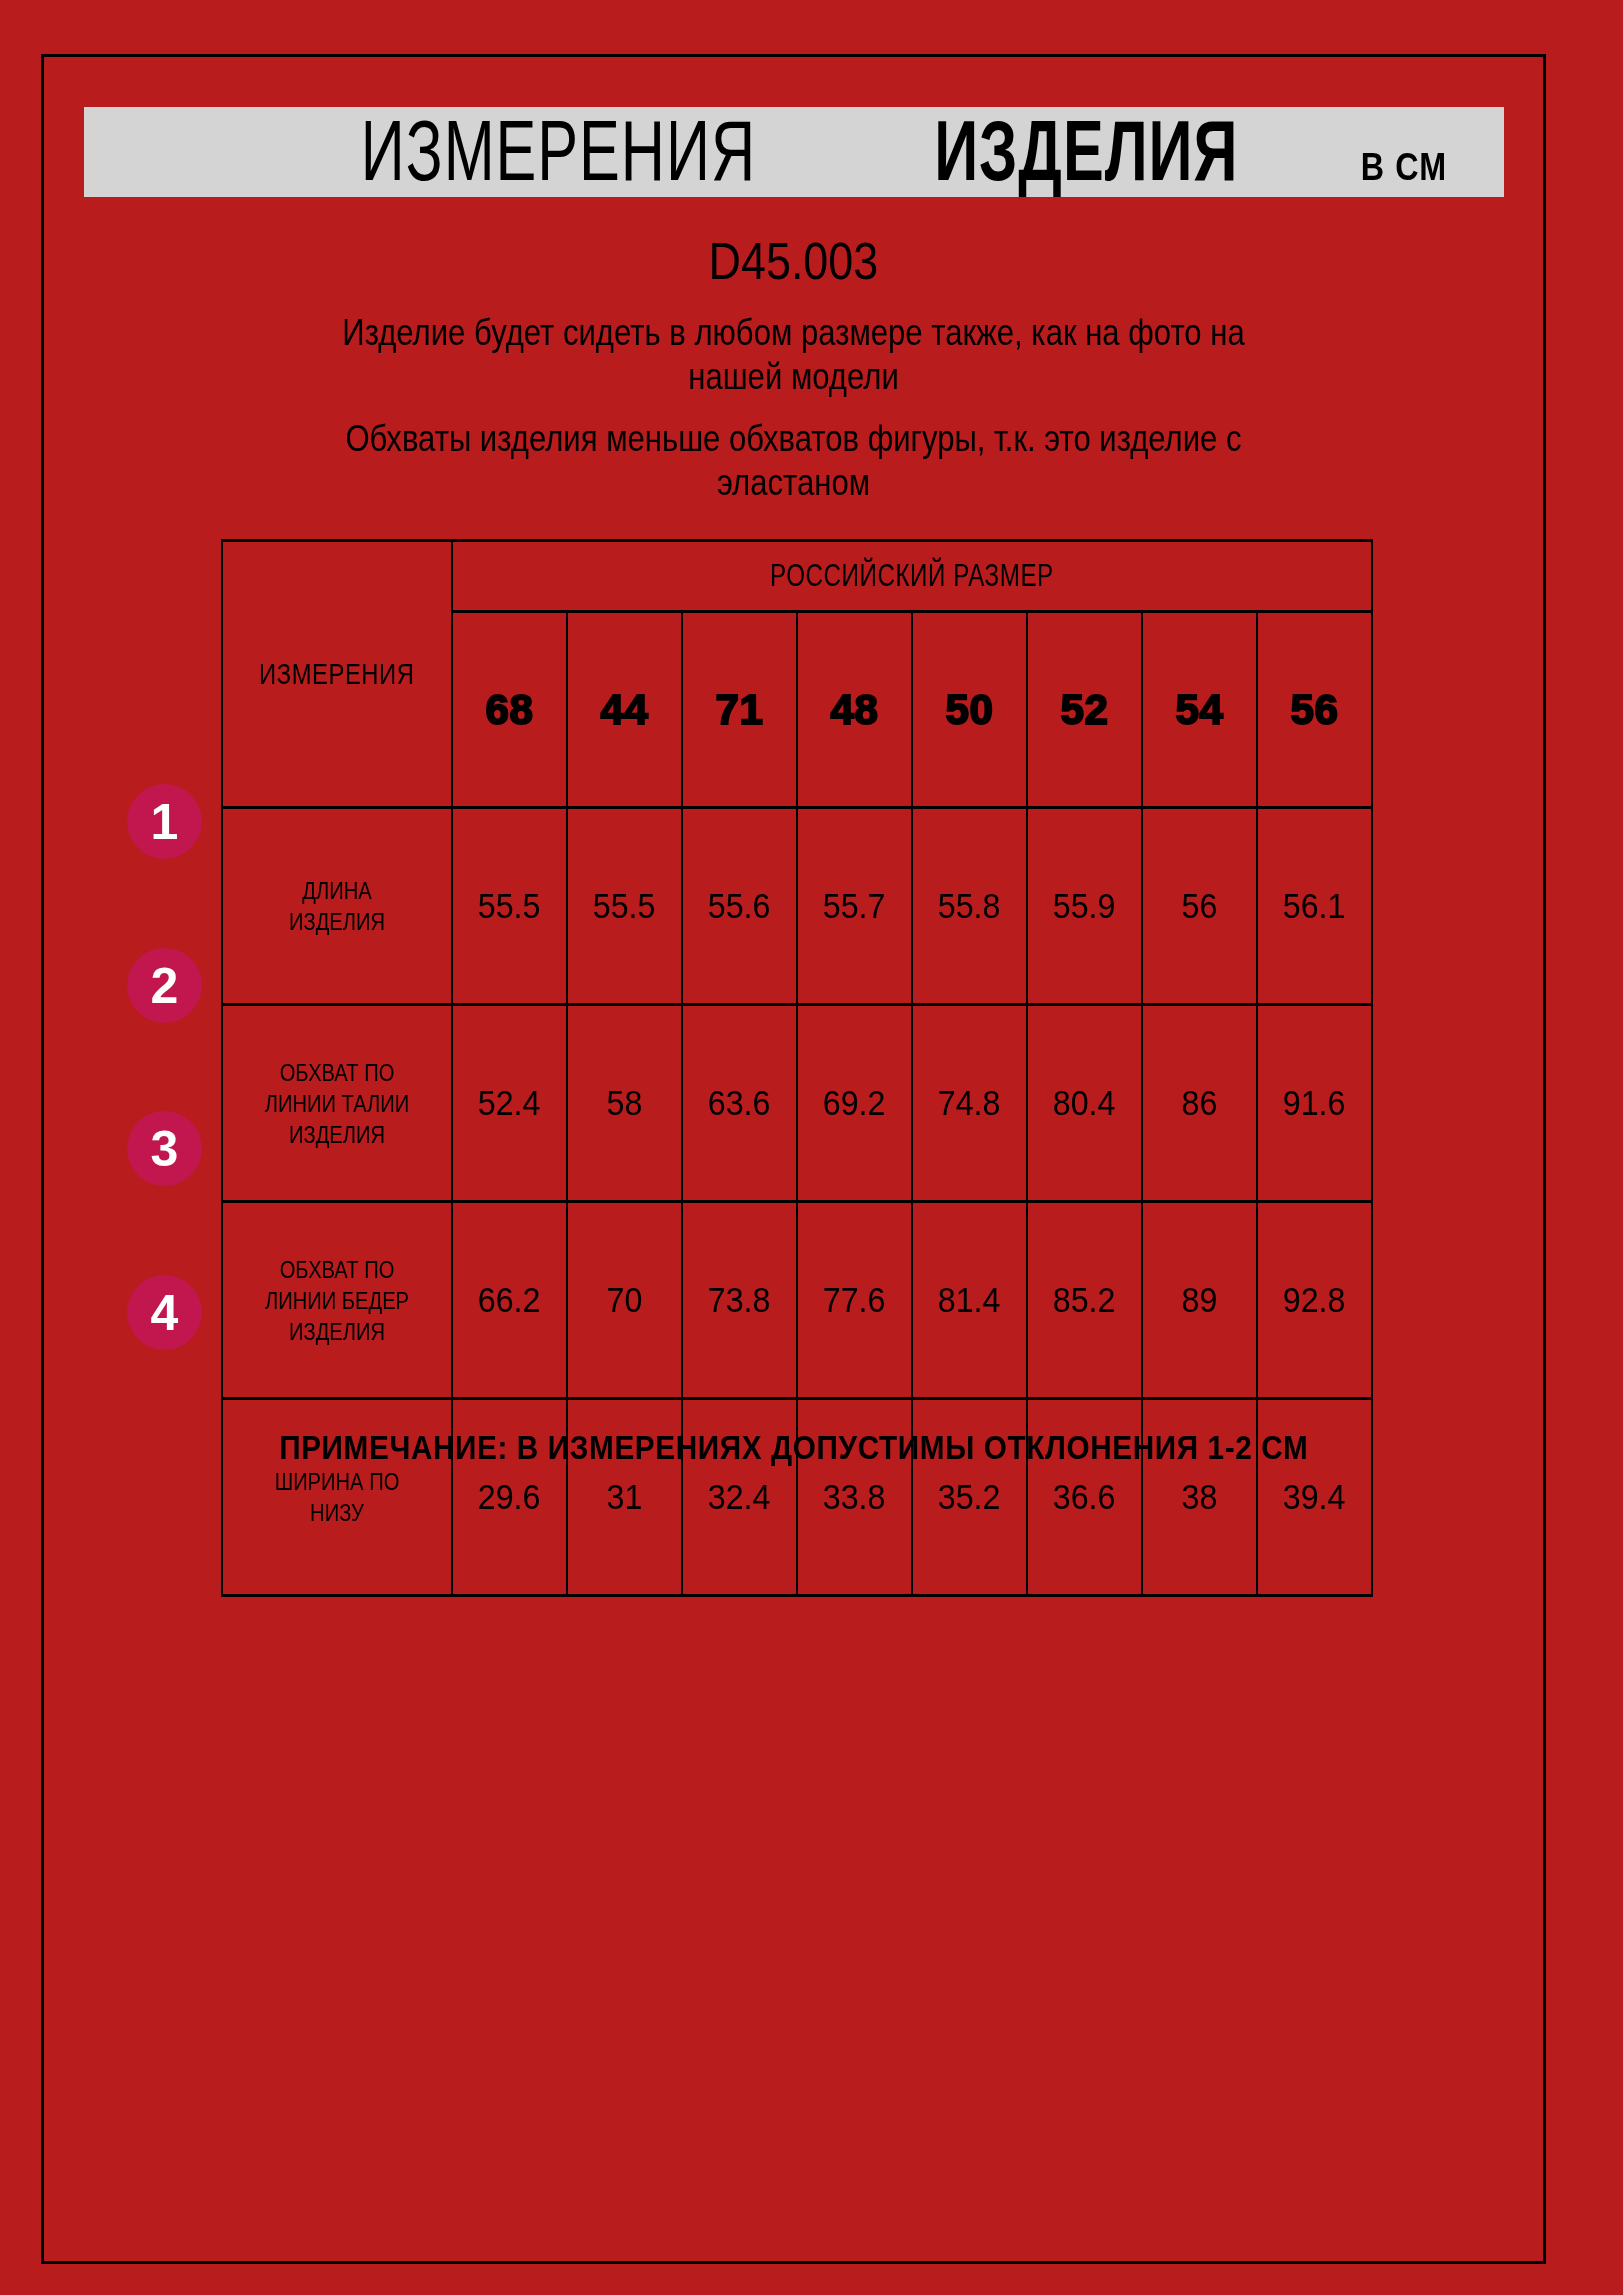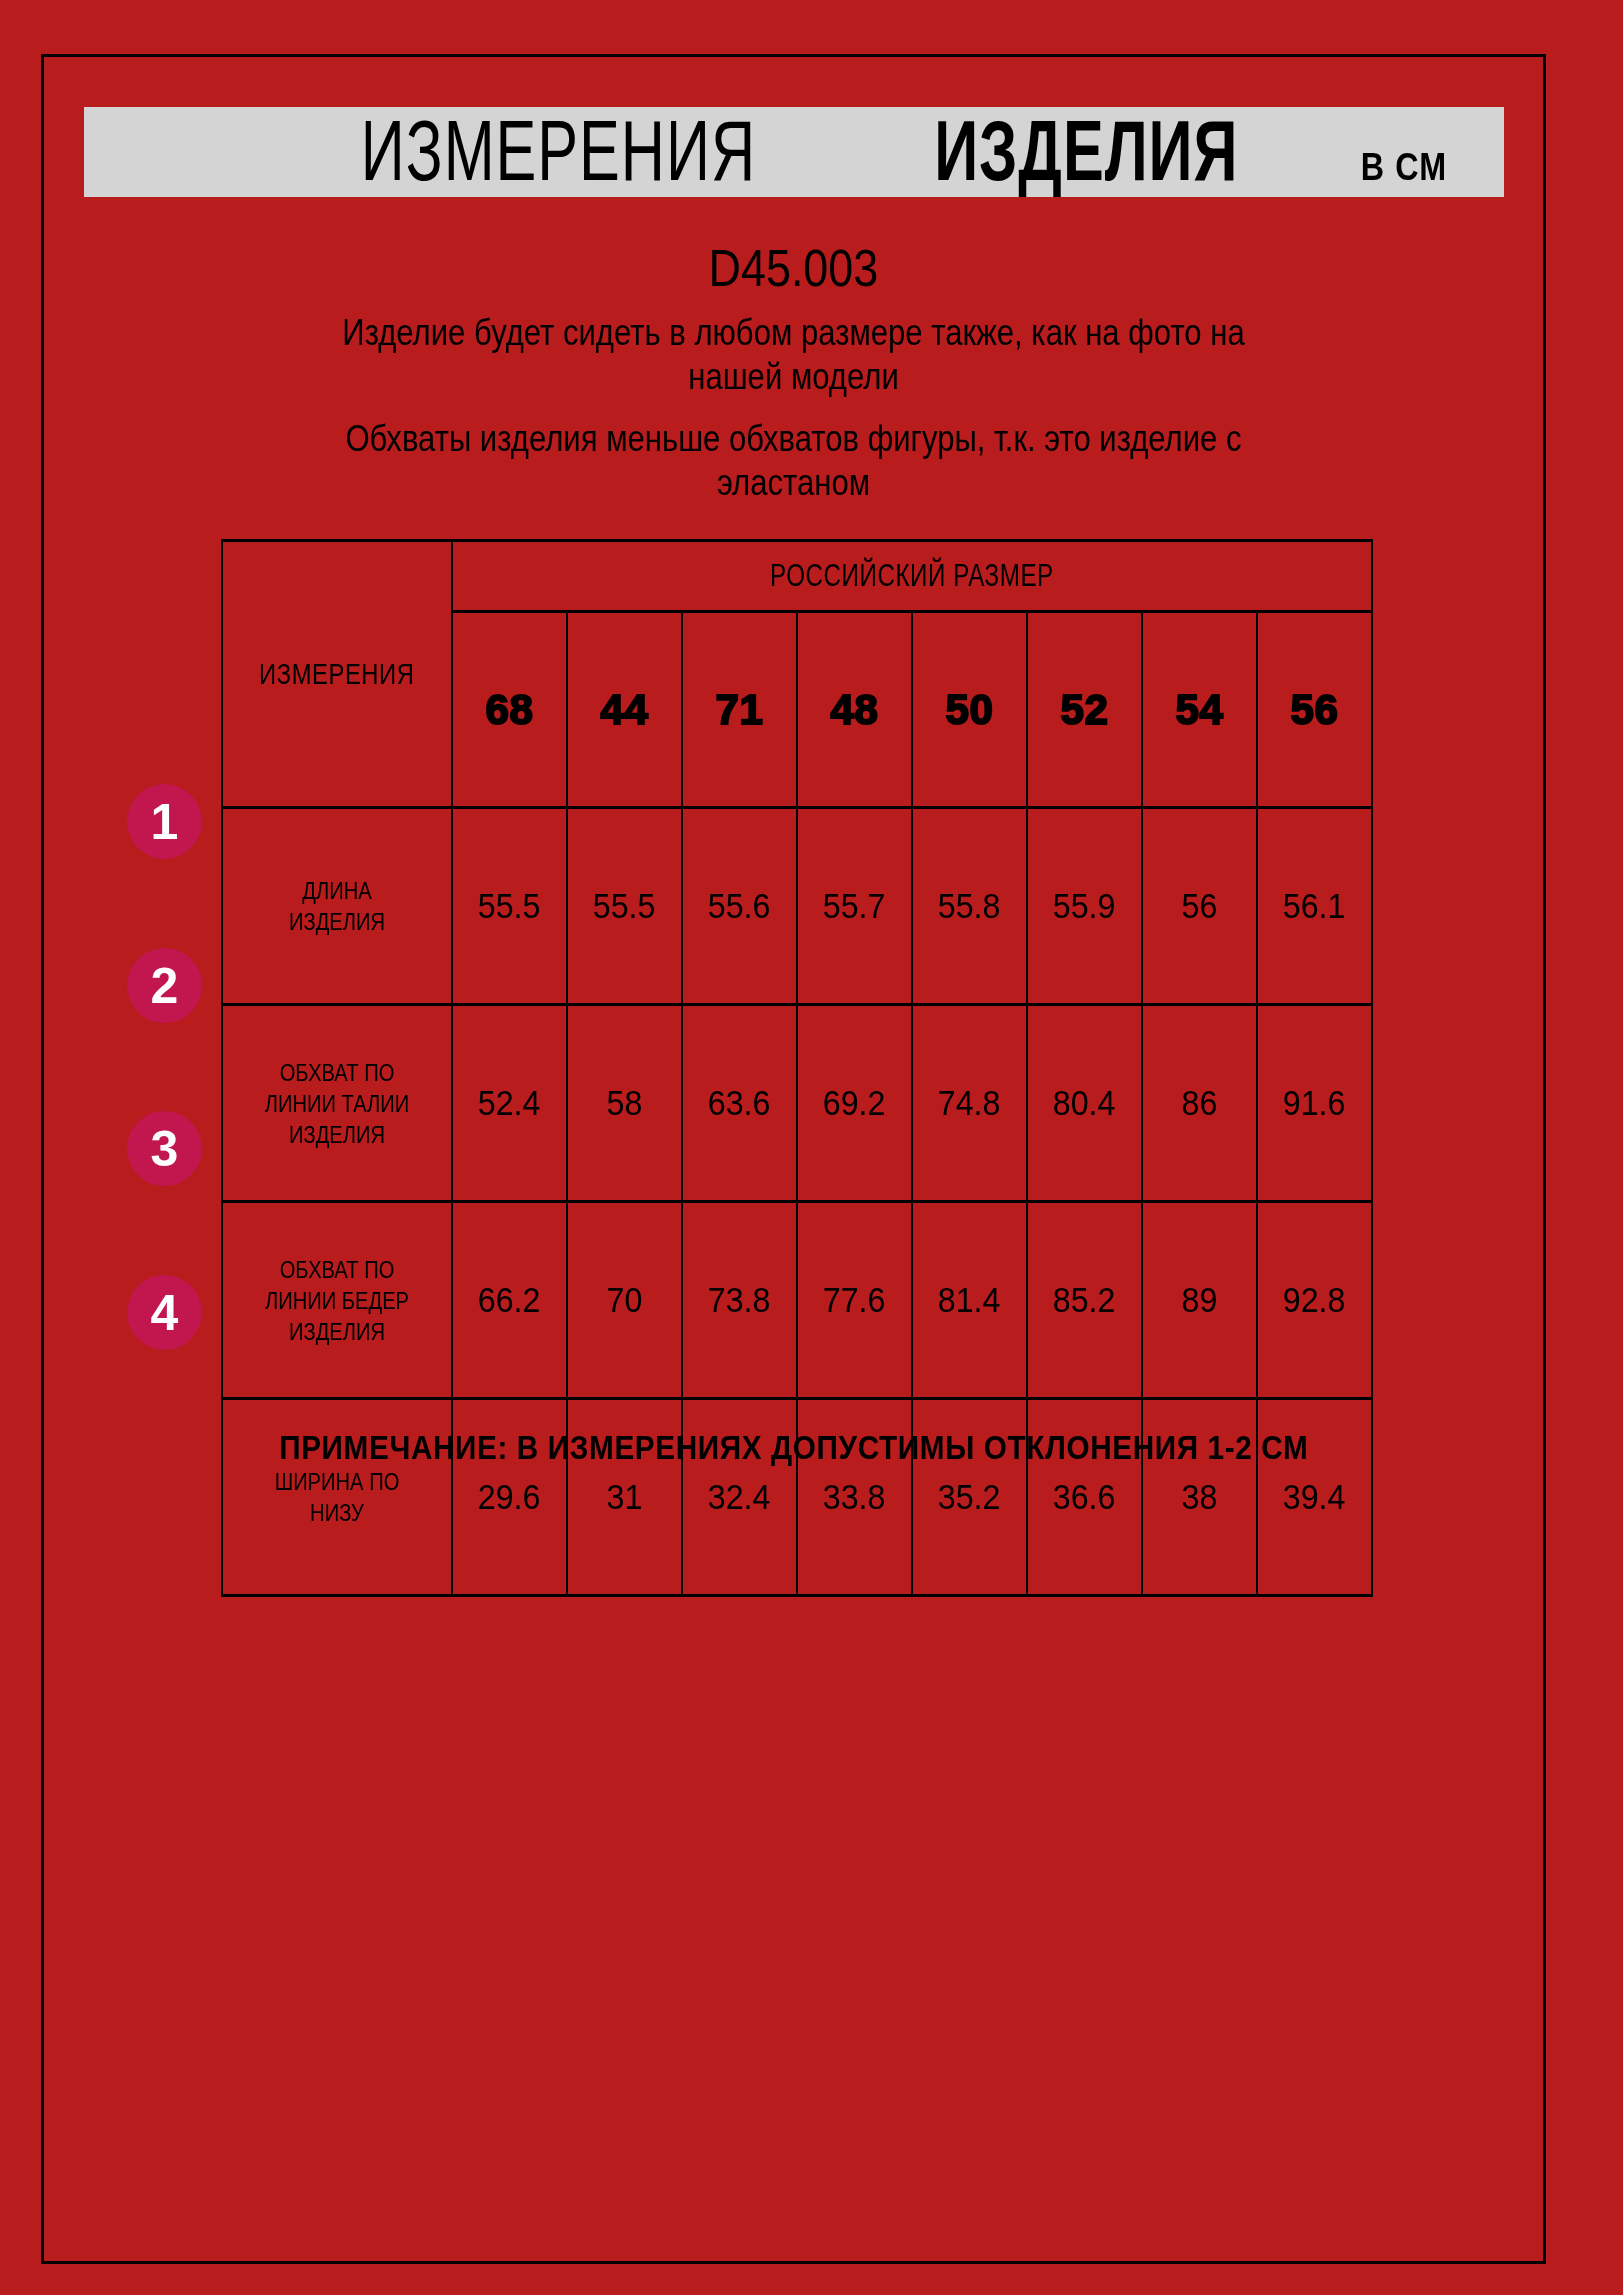--- a/index.html
+++ b/index.html
@@ -53,21 +53,21 @@
     font-size: 38px;
     font-weight: 700;
     transform: scaleX(0.85);
     transform-origin: 50% 50%;
     margin-left: 52px;
     letter-spacing: 1.3px;
   }
   
   .model {
     position: absolute;
-    left: 0; top: 184px;
+    left: 0; top: 177px;
     width: 100%;
     text-align: center;
     font-size: 51px;
     line-height: 55px;
   }
   .model .inner { display: inline-block; transform: scaleX(0.88); transform-origin: 50% 50%; }
   .para {
     position: absolute;
     left: 0;
     width: 100%;

